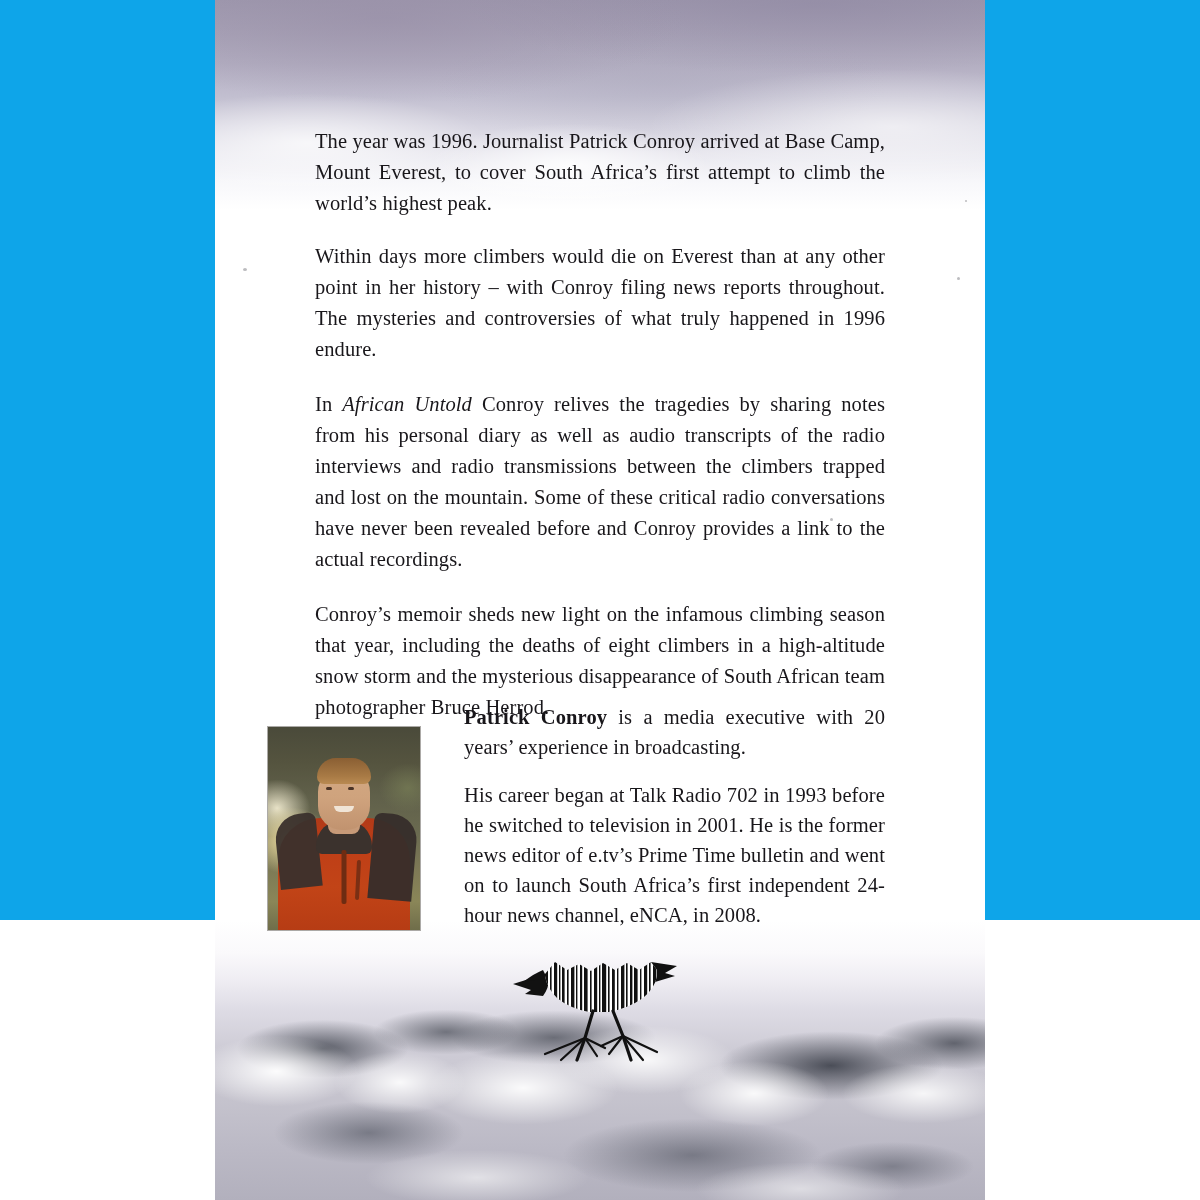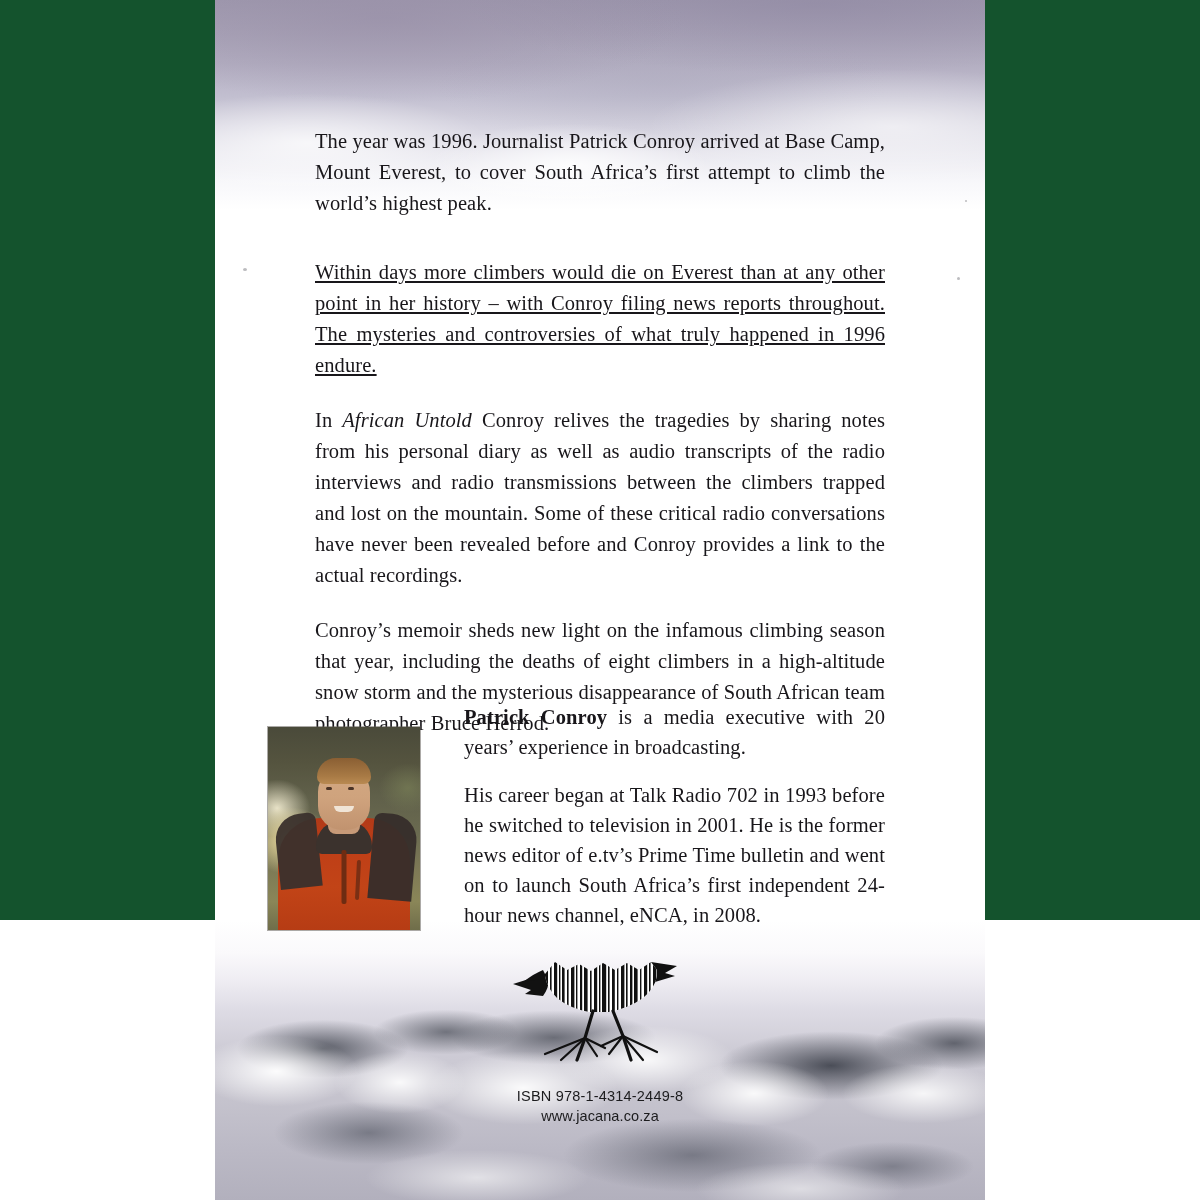--- a/index.html
+++ b/index.html
@@ -12,21 +12,21 @@
     height: 1200px;
     font-family: "Liberation Serif", "DejaVu Serif", serif;
     overflow: hidden;
   }
 
   
   #scan-page {
     position: relative;
     width: 1200px;
     height: 920px;
-    background: #14532d;
+    background: #0ea5e9;
   }
 
   
   #book-cover {
     position: absolute;
     left: 215px;
     top: 0px;
     width: 770px;
     height: 1200px;
     background: #ffffff;
@@ -347,21 +347,21 @@
     <div class="speck" style="left:398px;top:174px;width:3px;height:3px;"></div>
     <div class="speck" style="left:615px;top:518px;width:3px;height:3px;"></div>
     <div class="speck" style="left:742px;top:277px;width:3px;height:3px;"></div>
     <div class="speck" style="left:750px;top:200px;width:2px;height:2px;"></div>
 
     <div id="cover-content">
 
       <div class="blurb" style="top:126px;">
         <p class="para">The year was 1996. Journalist Patrick Conroy arrived at Base Camp, Mount Everest, to cover South Africa’s first attempt to climb the world’s highest peak.</p>
 
-        <p class="para" style="margin-top:38px;text-decoration:underline;">Within days more climbers would die on Everest than at any other point in her history – with Conroy filing news reports throughout. The mysteries and controversies of what truly happened in 1996 endure.</p>
+        <p class="para" style="margin-top:22px;">Within days more climbers would die on Everest than at any other point in her history – with Conroy filing news reports throughout. The mysteries and controversies of what truly happened in 1996 endure.</p>
 
         <p class="para" style="margin-top:24px;">
           <span>In </span><em>African Untold</em><span> Conroy relives the tragedies by sharing notes from his personal diary as well as audio transcripts of the radio interviews and radio transmissions between the climbers trapped and lost on the mountain. Some of these critical radio conversations have never been revealed before and Conroy provides a link to the actual recordings.</span>
         </p>
 
         <p class="para" style="margin-top:24px;">Conroy’s memoir sheds new light on the infamous climbing season that year, including the deaths of eight climbers in a high-altitude snow storm and the mysterious disappearance of South African team photographer Bruce Herrod.</p>
       </div>
 
       <div id="author-block">
 
@@ -445,20 +445,16 @@
             <path d="M80,98 L92,116"></path>
             <path d="M80,98 L100,108"></path>
             <path d="M118,96 L152,112"></path>
             <path d="M118,96 L138,120"></path>
             <path d="M118,96 L104,114"></path>
             <path d="M118,96 L96,106"></path>
           </g>
         </svg>
       </div>
 
-      <div id="imprint-info">
-        <div id="isbn-text">ISBN 978-1-4314-2449-8</div>
-        <div id="website-text">www.jacana.co.za</div>
-      </div>
 
     </div>
   </div>
 </div>
 
 </body></html>

